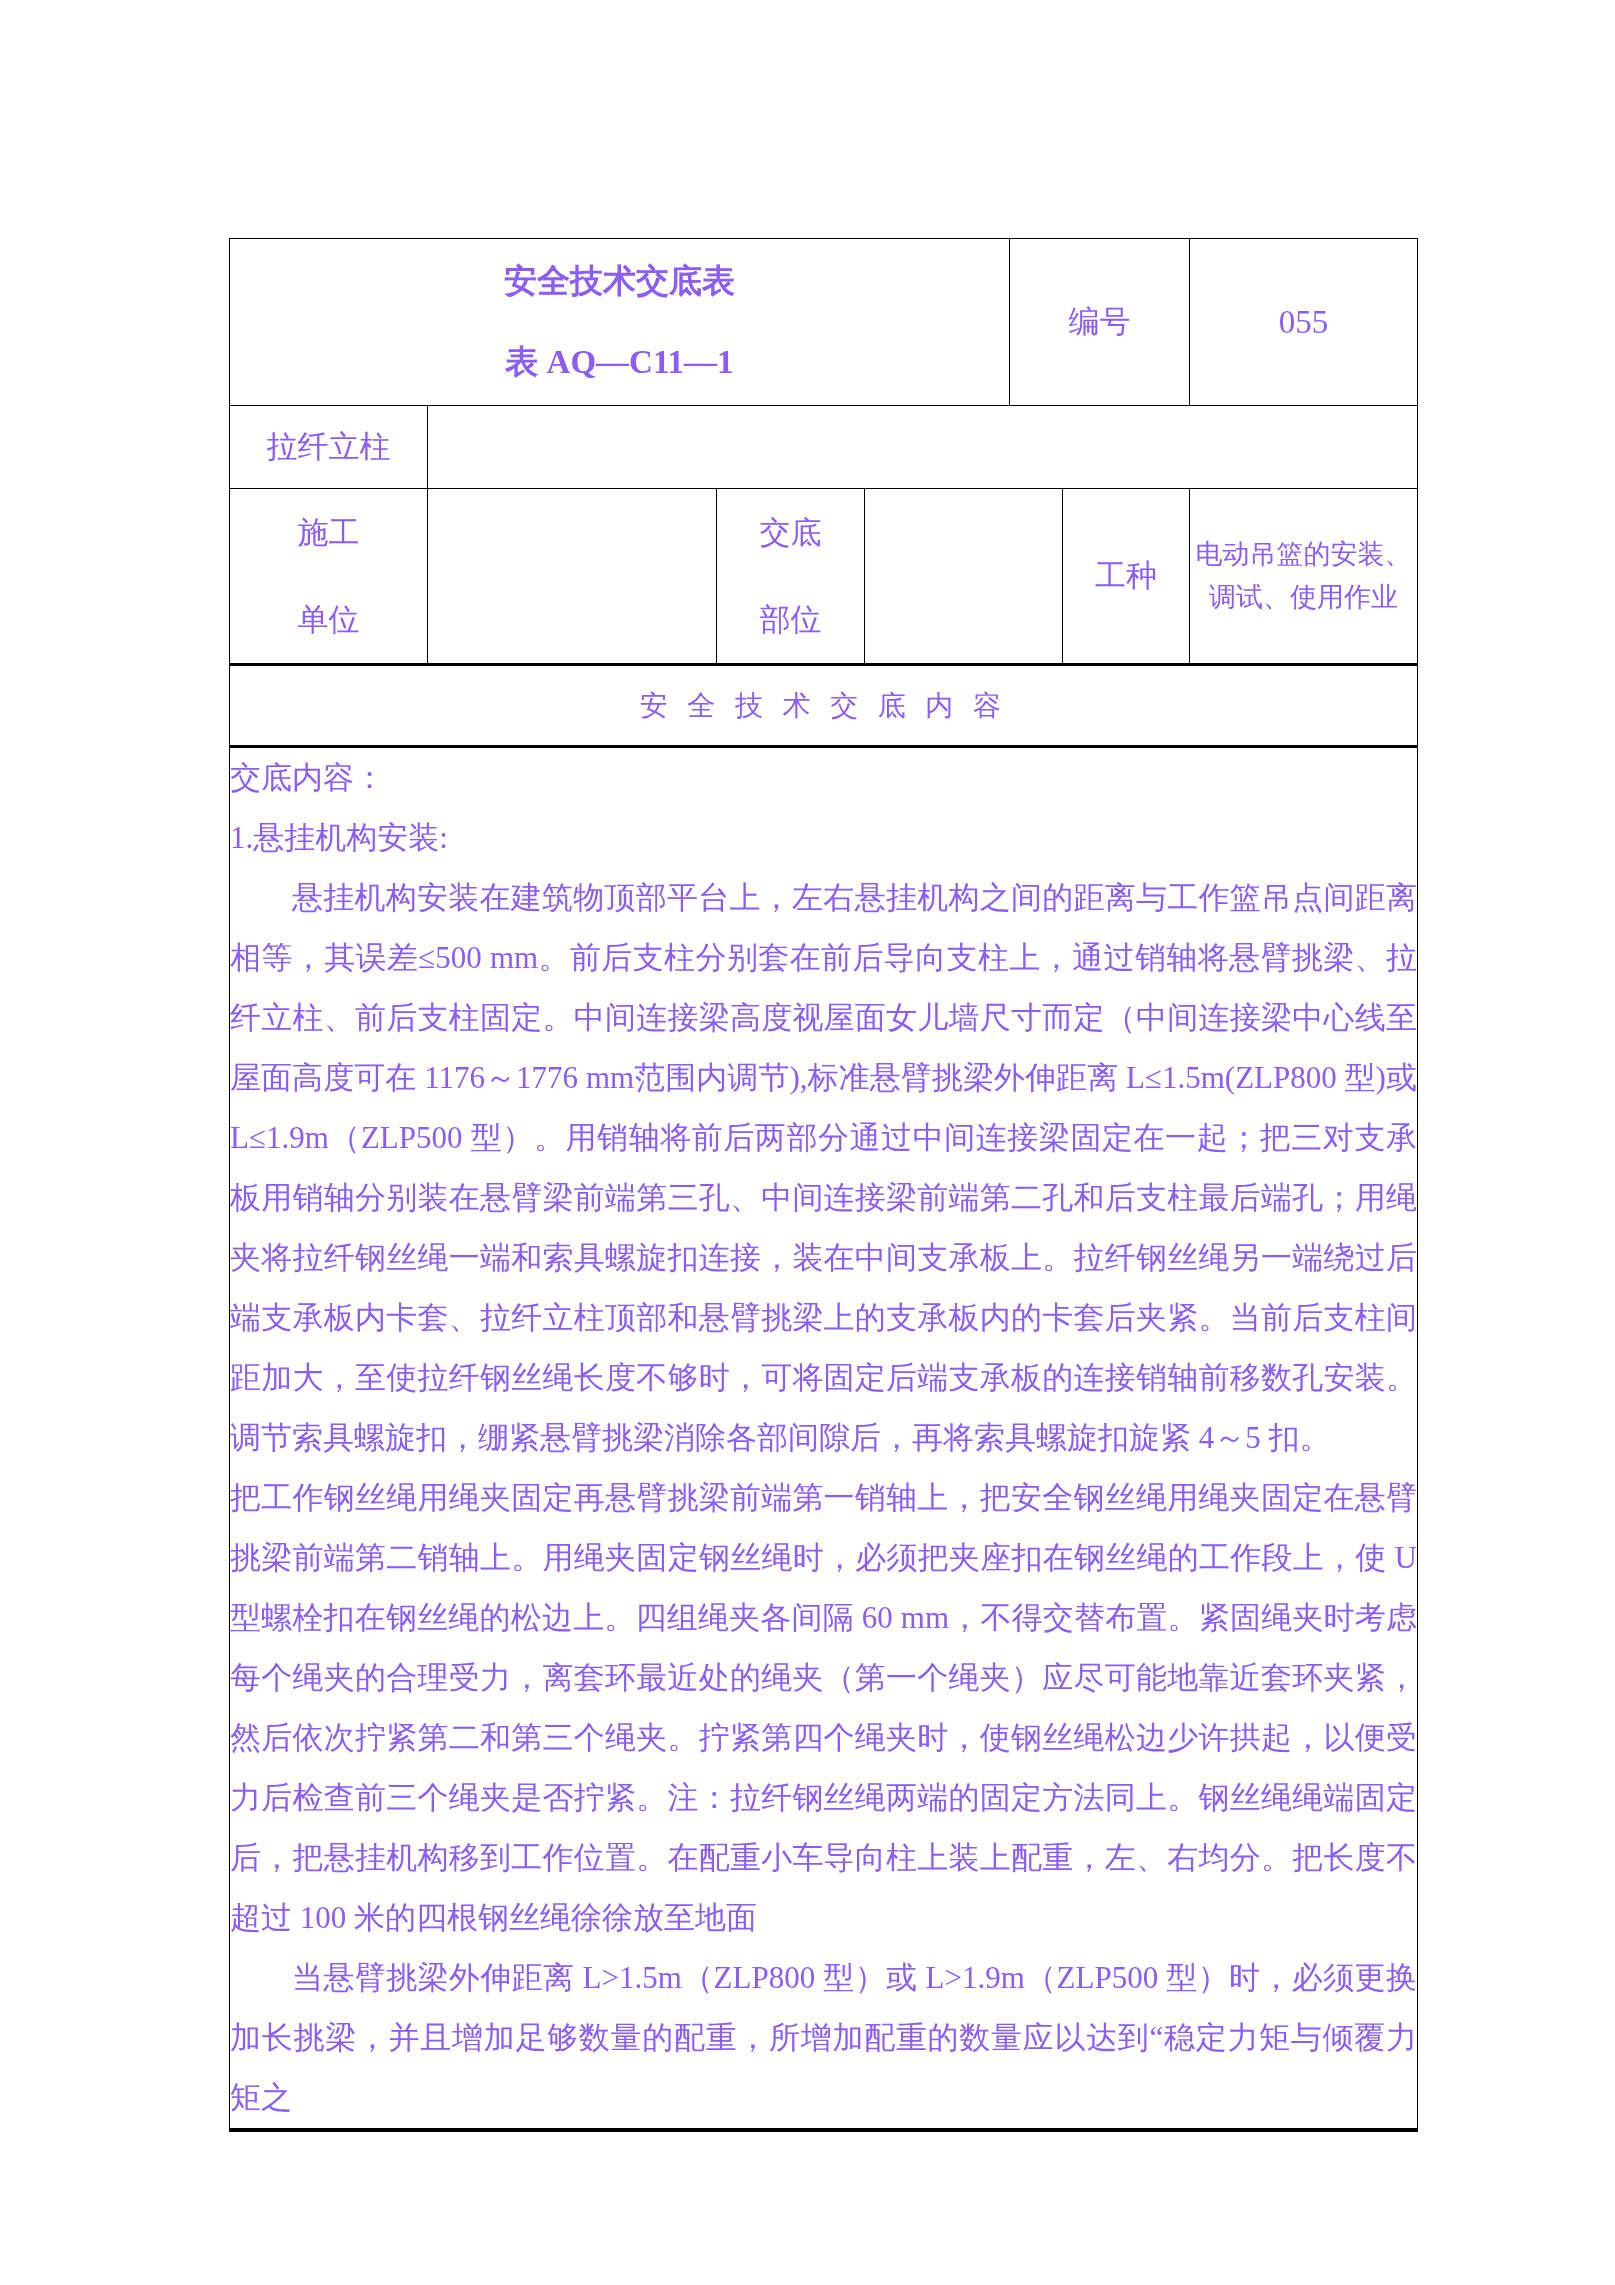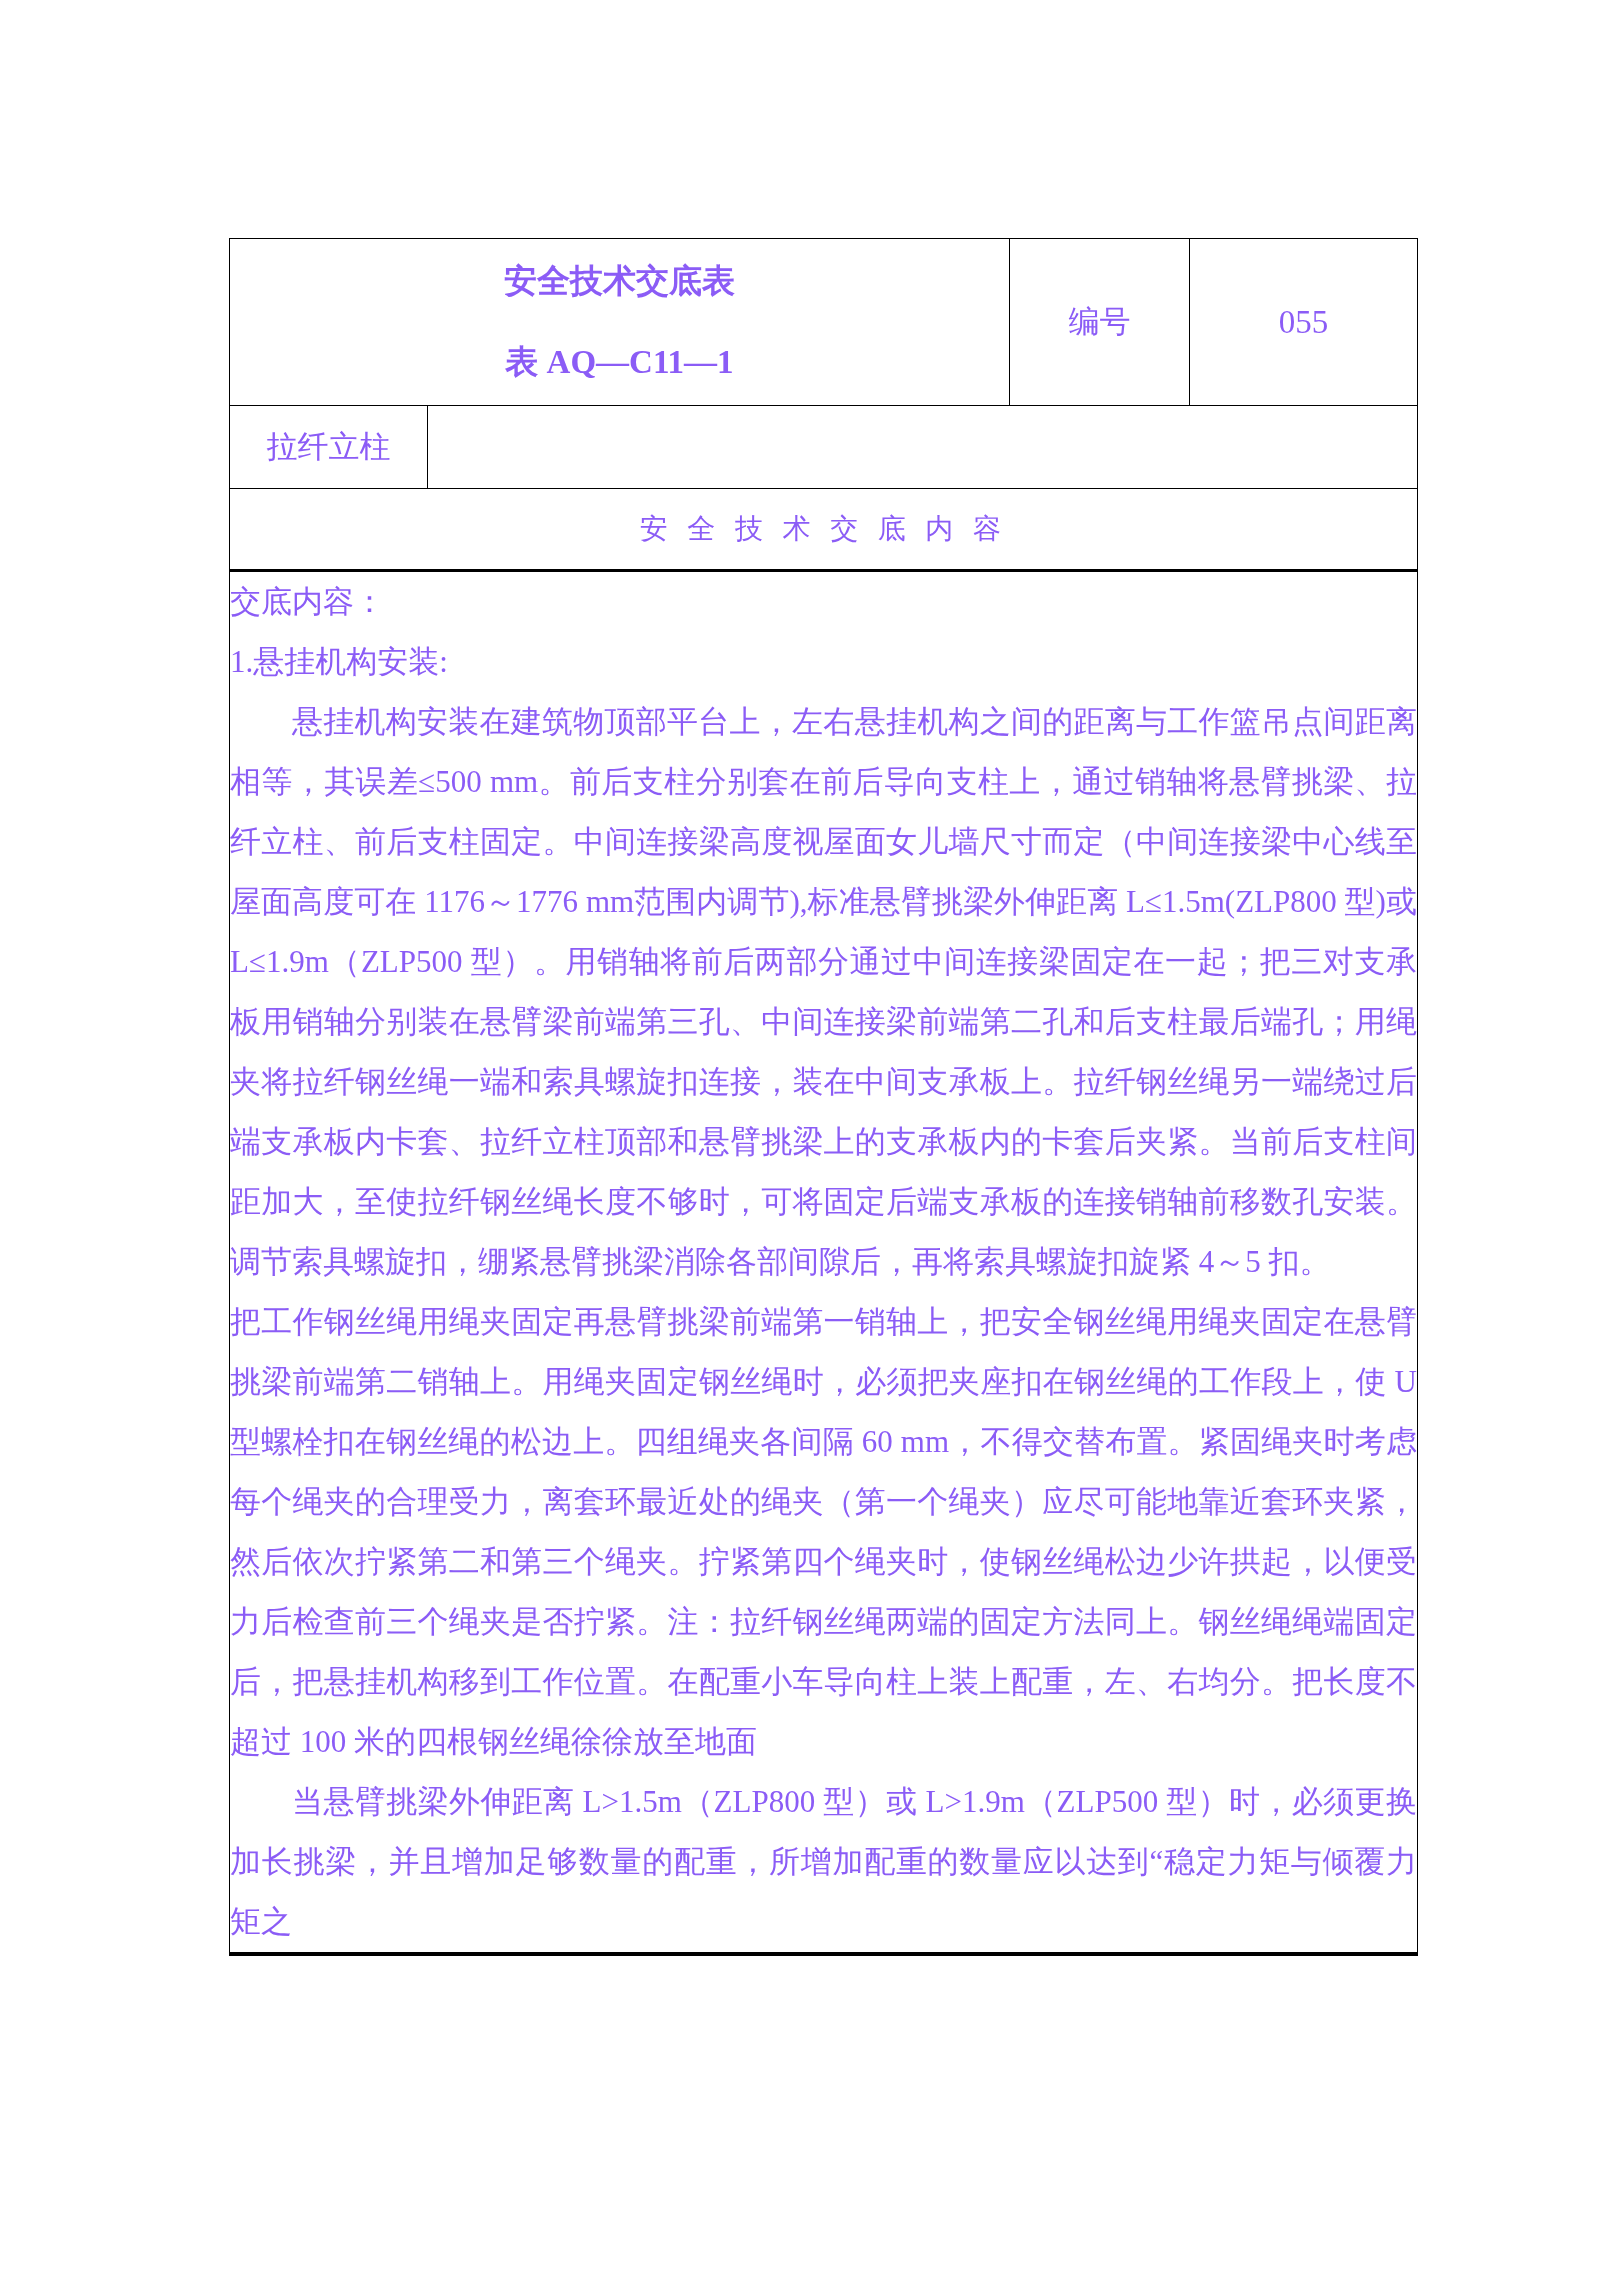--- a/index.html
+++ b/index.html
@@ -85,20 +85,30 @@
       </td>
       <td colspan="2" class="label-cell">编号</td>
       <td class="serial-value-cell">055</td>
     </tr>
 
     <tr class="row-project" style="height:83px;">
       <td class="label-cell">拉纤立柱</td>
       <td colspan="6"></td>
     </tr>
 
+    <tr class="row-unit" style="height:167px;">
+      <td class="label-cell stacked">施工
+单位</td>
+      <td></td>
+      <td class="label-cell stacked">交底
+部位</td>
+      <td colspan="2"></td>
+      <td class="label-cell">工种</td>
+      <td class="worktype-value-cell">电动吊篮的安装、调试、使用作业</td>
+    </tr>
 
     <tr class="row-content-header" style="height:82px;">
       <td colspan="7" class="content-header-cell">安 全 技 术 交 底 内 容</td>
     </tr>
 
     <tr class="row-content" style="height:1311px;">
       <td colspan="7" class="content-cell">
         <p class="para">交底内容：</p>
         <p class="para">1.悬挂机构安装:</p>
         <p class="para indent">悬挂机构安装在建筑物顶部平台上，左右悬挂机构之间的距离与工作篮吊点间距离相等，其误差≤500 mm。前后支柱分别套在前后导向支柱上，通过销轴将悬臂挑梁、拉纤立柱、前后支柱固定。中间连接梁高度视屋面女儿墙尺寸而定（中间连接梁中心线至屋面高度可在 1176～1776 mm范围内调节),标准悬臂挑梁外伸距离 L≤1.5m(ZLP800 型)或 L≤1.9m（ZLP500 型）。用销轴将前后两部分通过中间连接梁固定在一起；把三对支承板用销轴分别装在悬臂梁前端第三孔、中间连接梁前端第二孔和后支柱最后端孔；用绳夹将拉纤钢丝绳一端和索具螺旋扣连接，装在中间支承板上。拉纤钢丝绳另一端绕过后端支承板内卡套、拉纤立柱顶部和悬臂挑梁上的支承板内的卡套后夹紧。当前后支柱间距加大，至使拉纤钢丝绳长度不够时，可将固定后端支承板的连接销轴前移数孔安装。调节索具螺旋扣，绷紧悬臂挑梁消除各部间隙后，再将索具螺旋扣旋紧 4～5 扣。</p>

